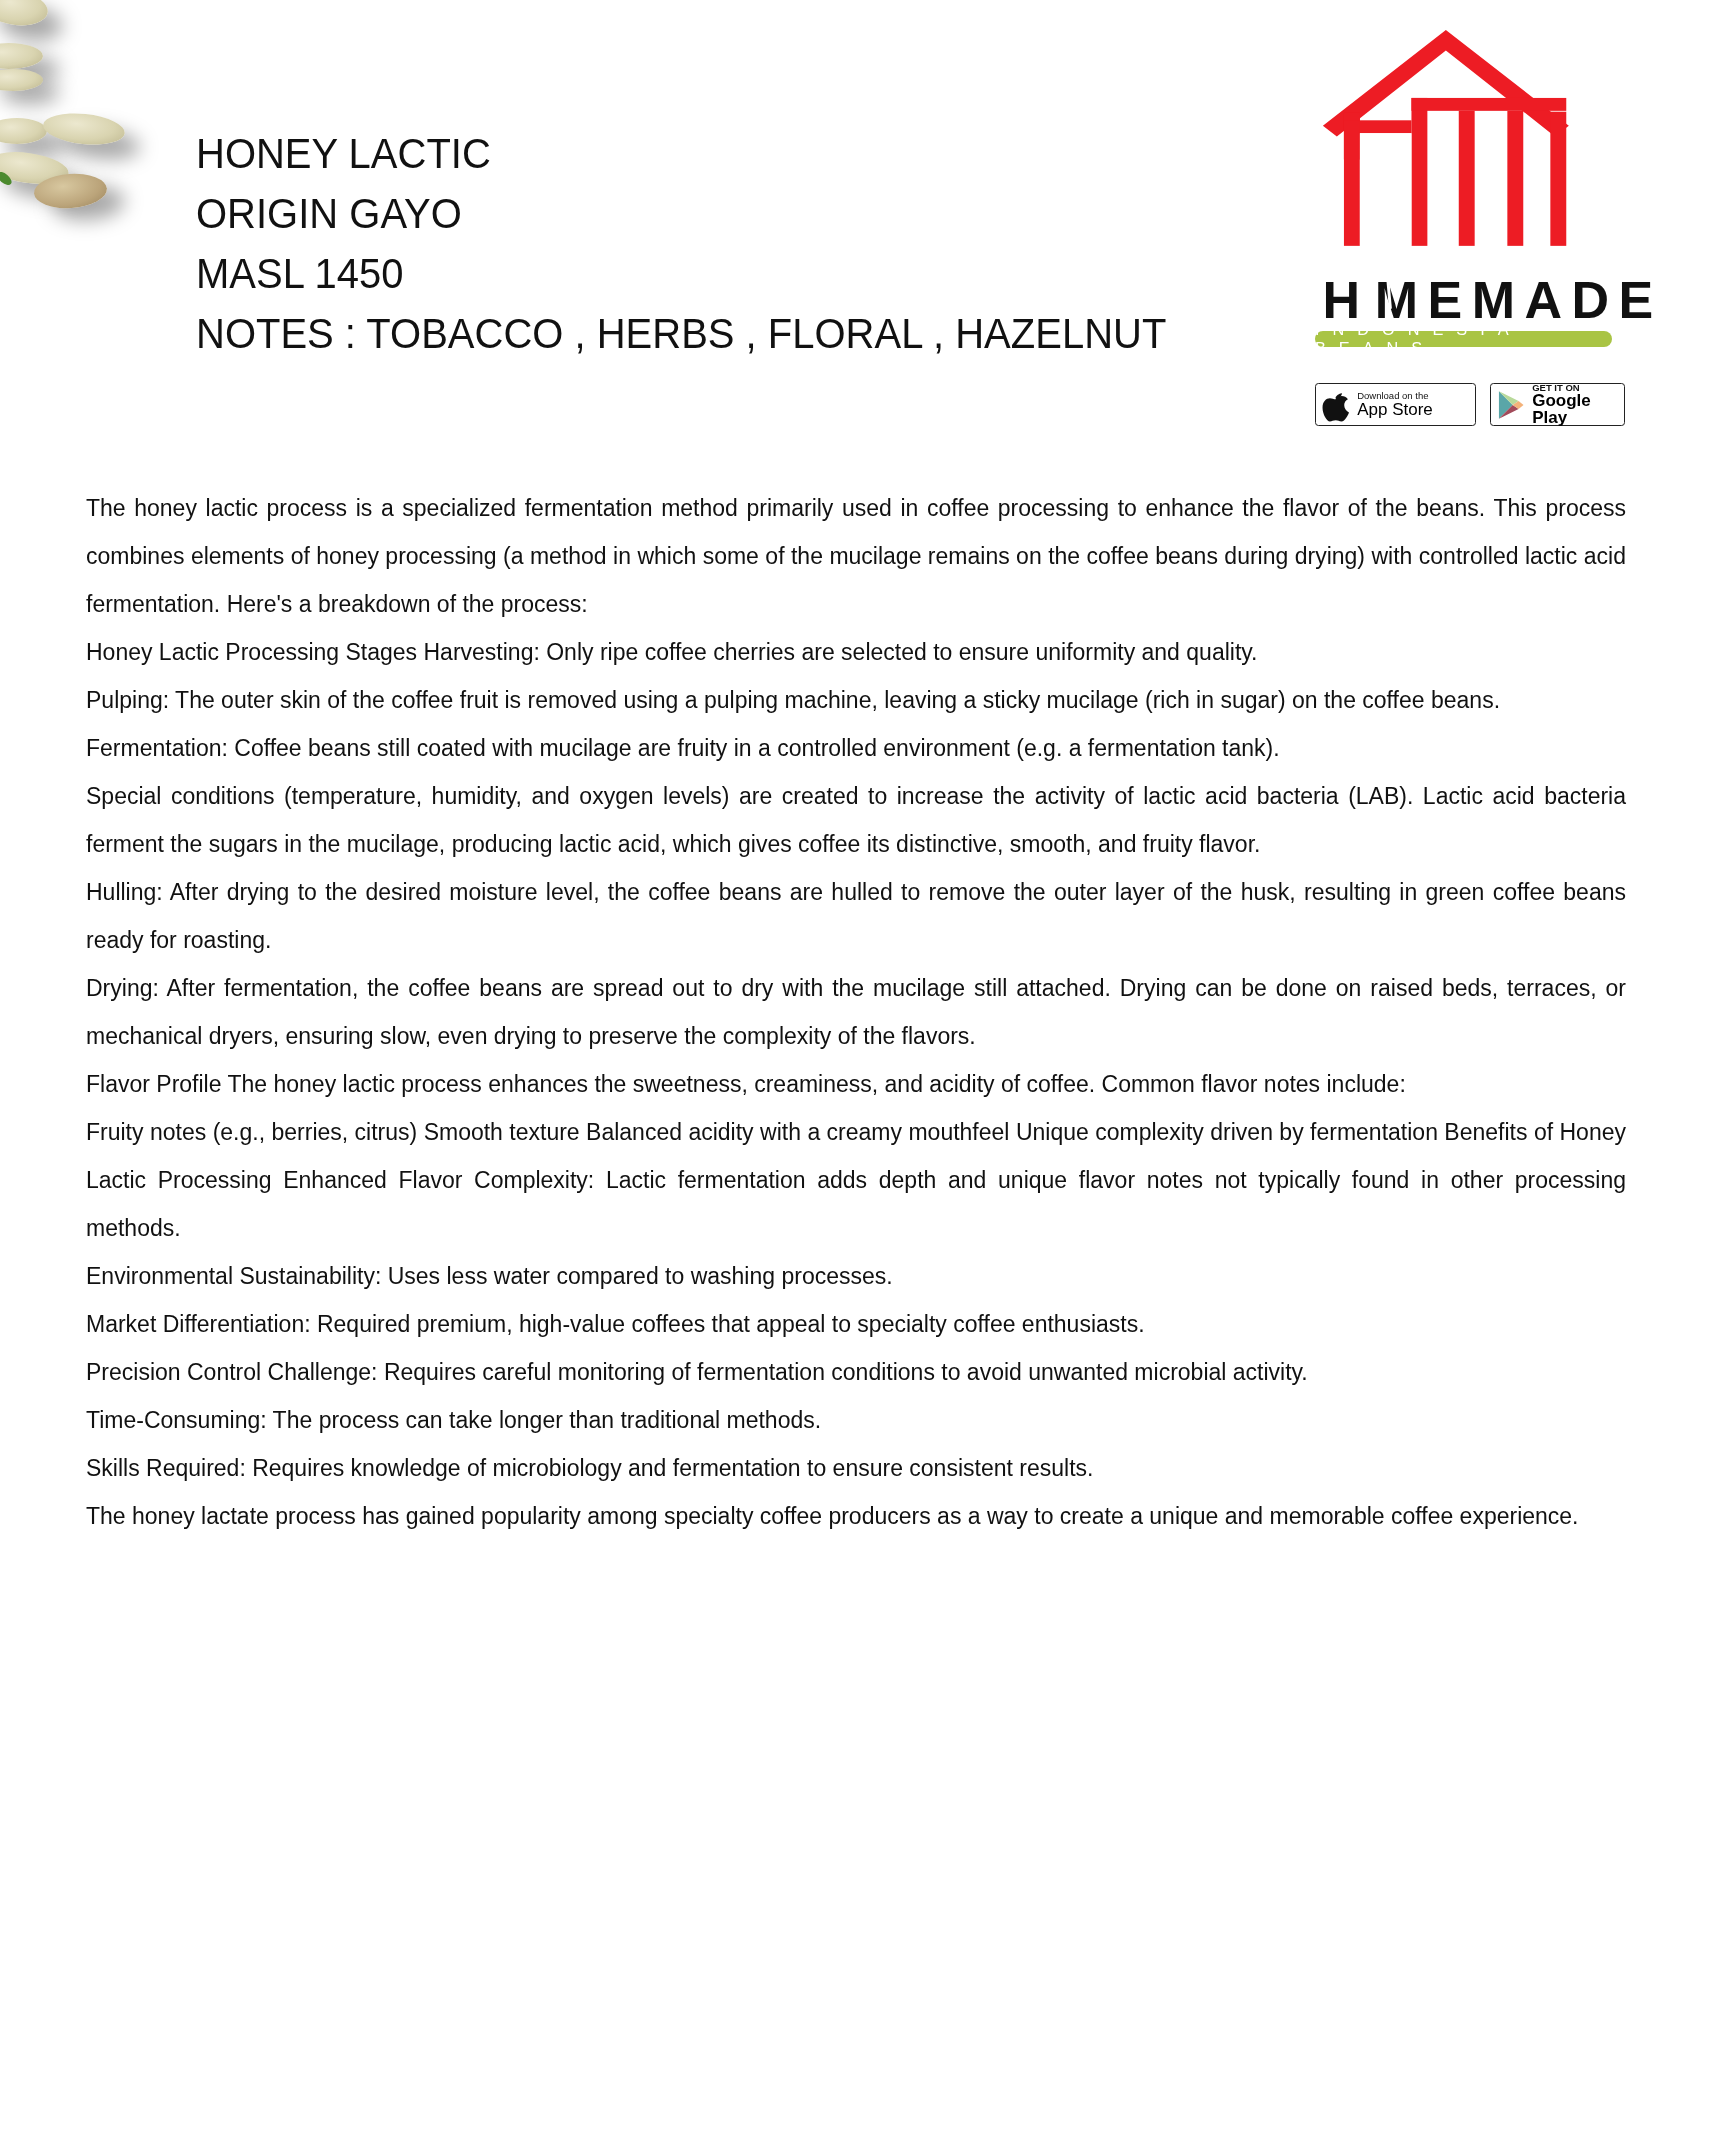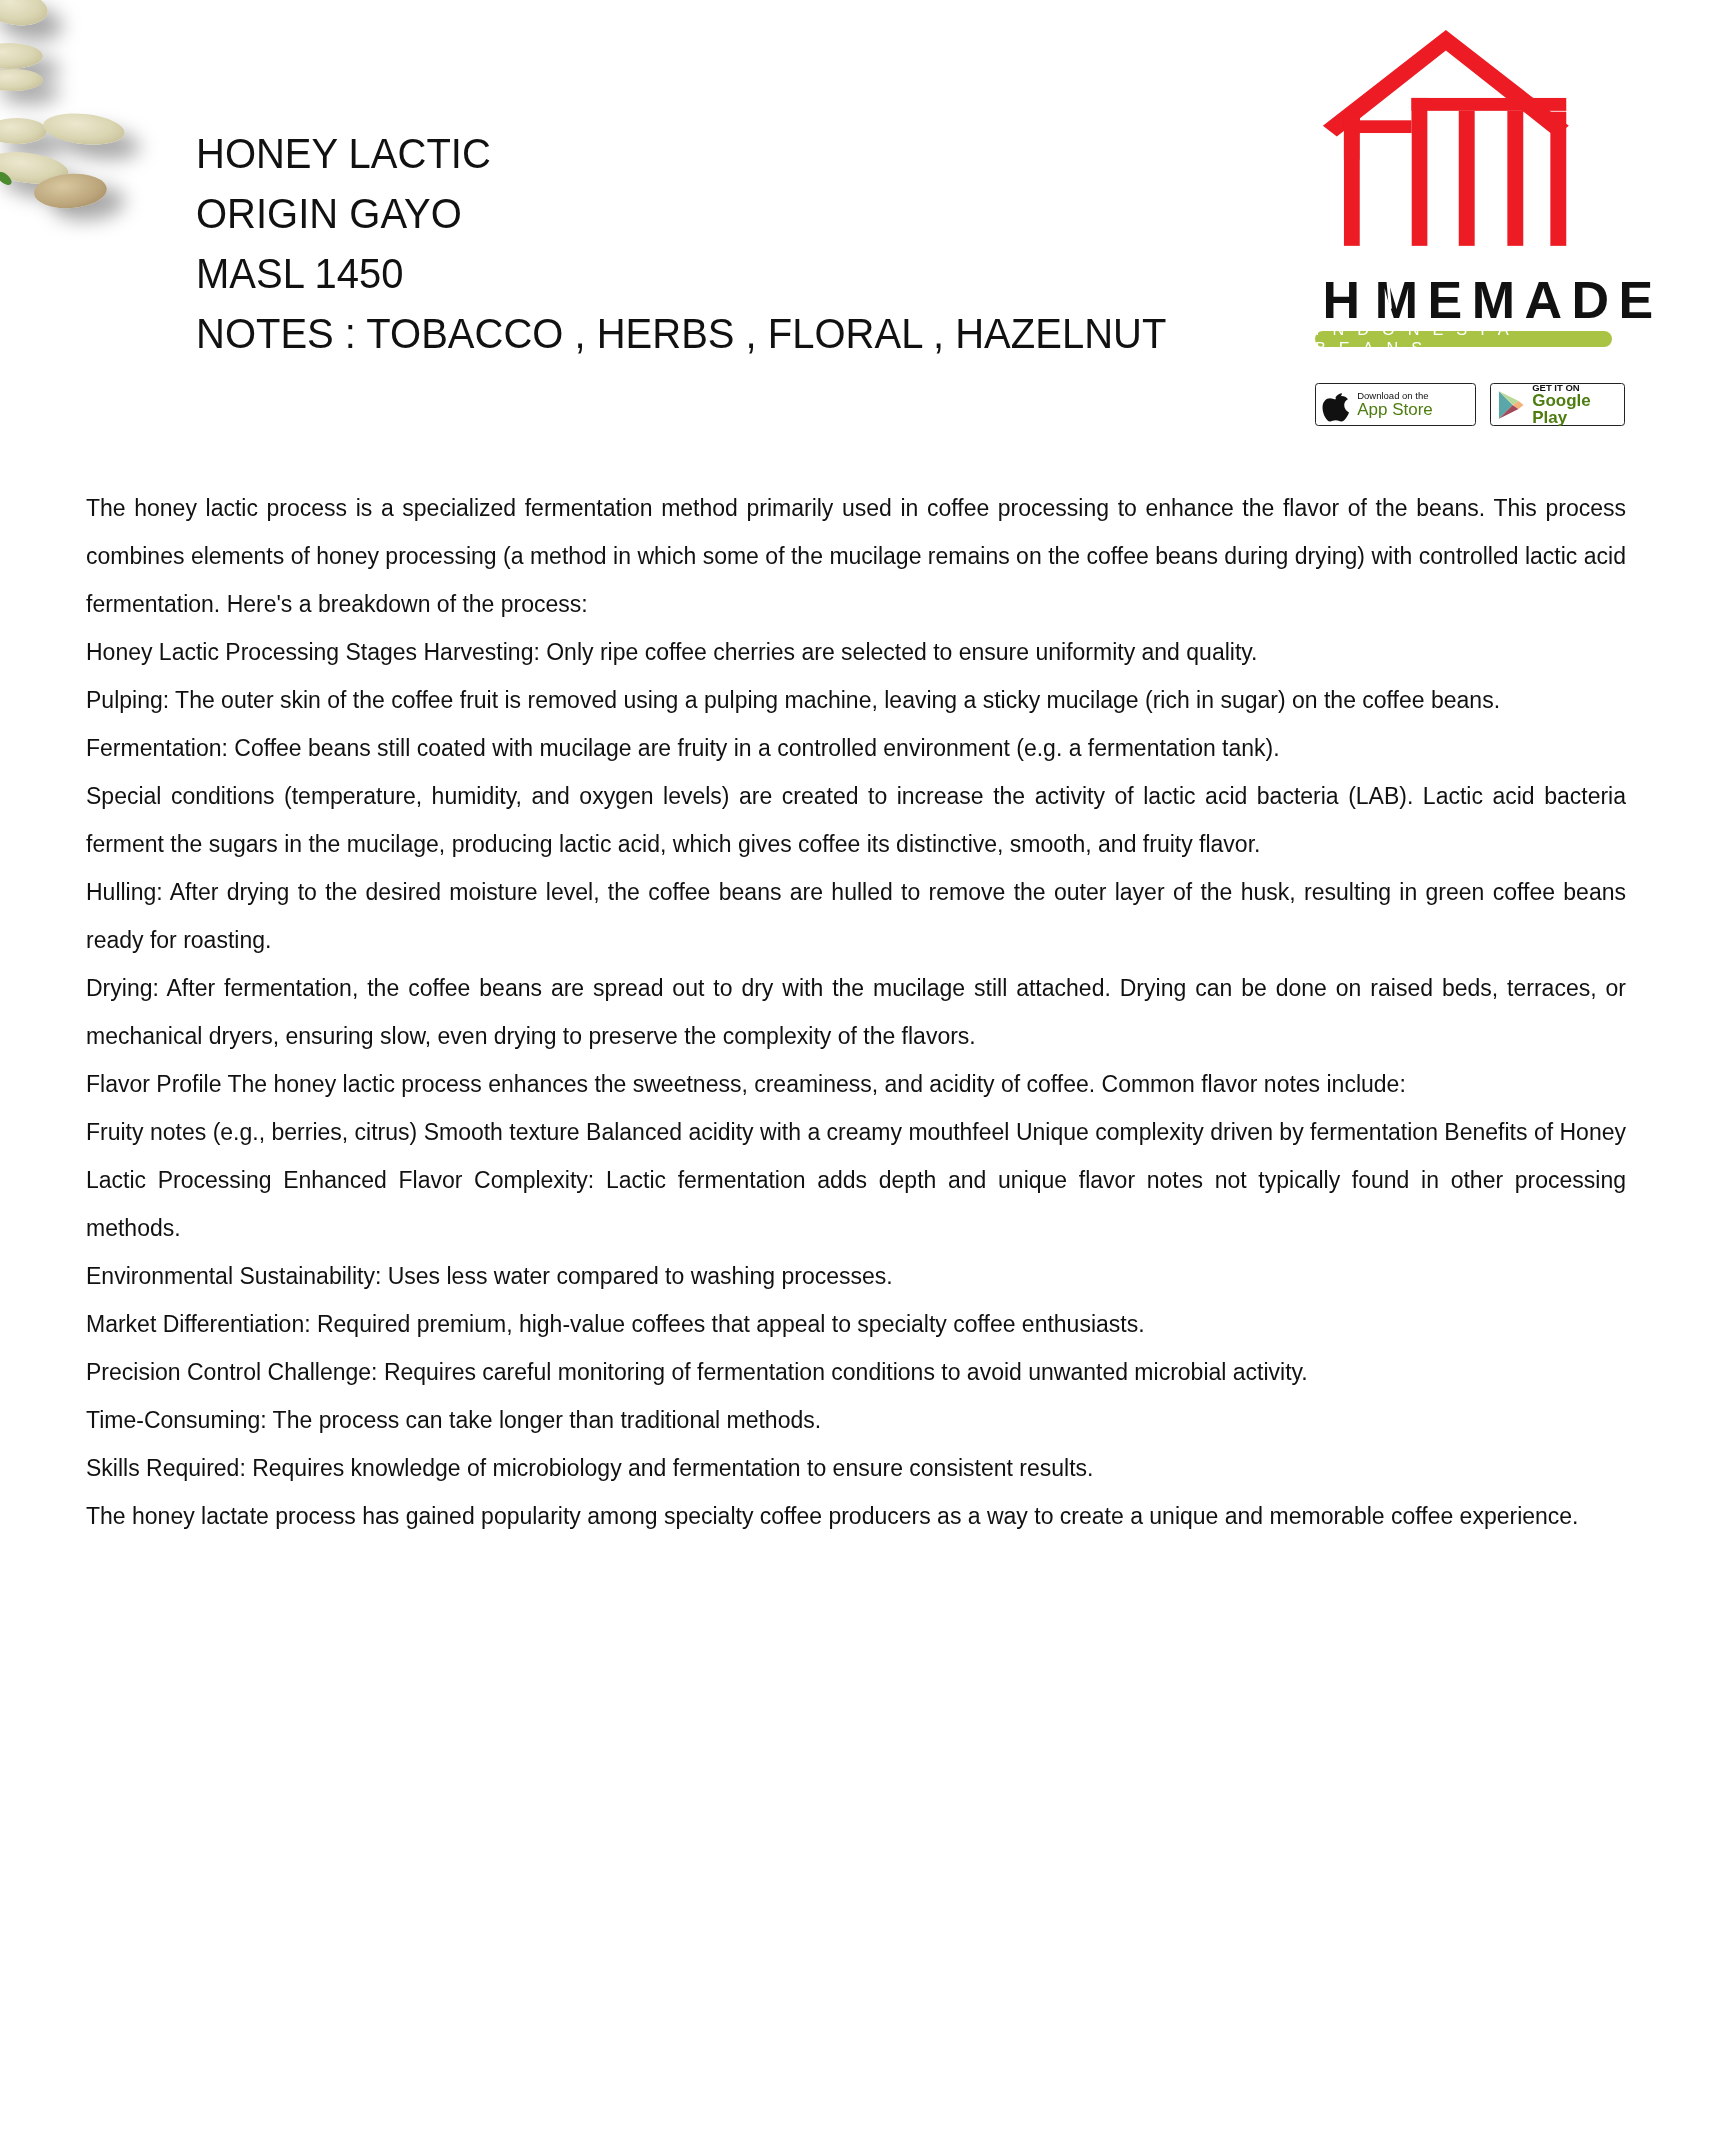--- a/index.html
+++ b/index.html
@@ -30,21 +30,21 @@
   .tagline { position:absolute; left:12px; top:301px; width:181px; height:16px;
              background:#a9c444; border-radius:13.8px; color:#fff; font-size:16.3px;
              letter-spacing:13px; display:flex; align-items:center; justify-content:center;
              width:297px; }
   .store-btn { position:absolute; top:353px; height:43px; border:1.3px solid #222;
                border-radius:3.4px; background:#fff; display:flex; align-items:center;
                padding:0 6px; box-sizing:border-box; }
   .store-btn .store-icon { width:27.5px; height:27.5px; margin-right:7.7px; display:flex; align-items:center; justify-content:center; }
   .store-btn .store-text { display:flex; flex-direction:column; line-height:1; }
   .store-btn .small { font-size:9.5px; color:#111; }
-  .store-btn .big { font-size:17px; color:#4d7c0f; }
+  .store-btn .big { font-size:17px; color:#000000; }
 
   
   .body-text { position:absolute; left:86px; top:484px; width:1540px; }
   .para { font-size:23px; line-height:48px; text-align:justify; margin:0;
           color:#111; }
 </style>
 </head>
 <body>
 
 <div class="green-beans">

